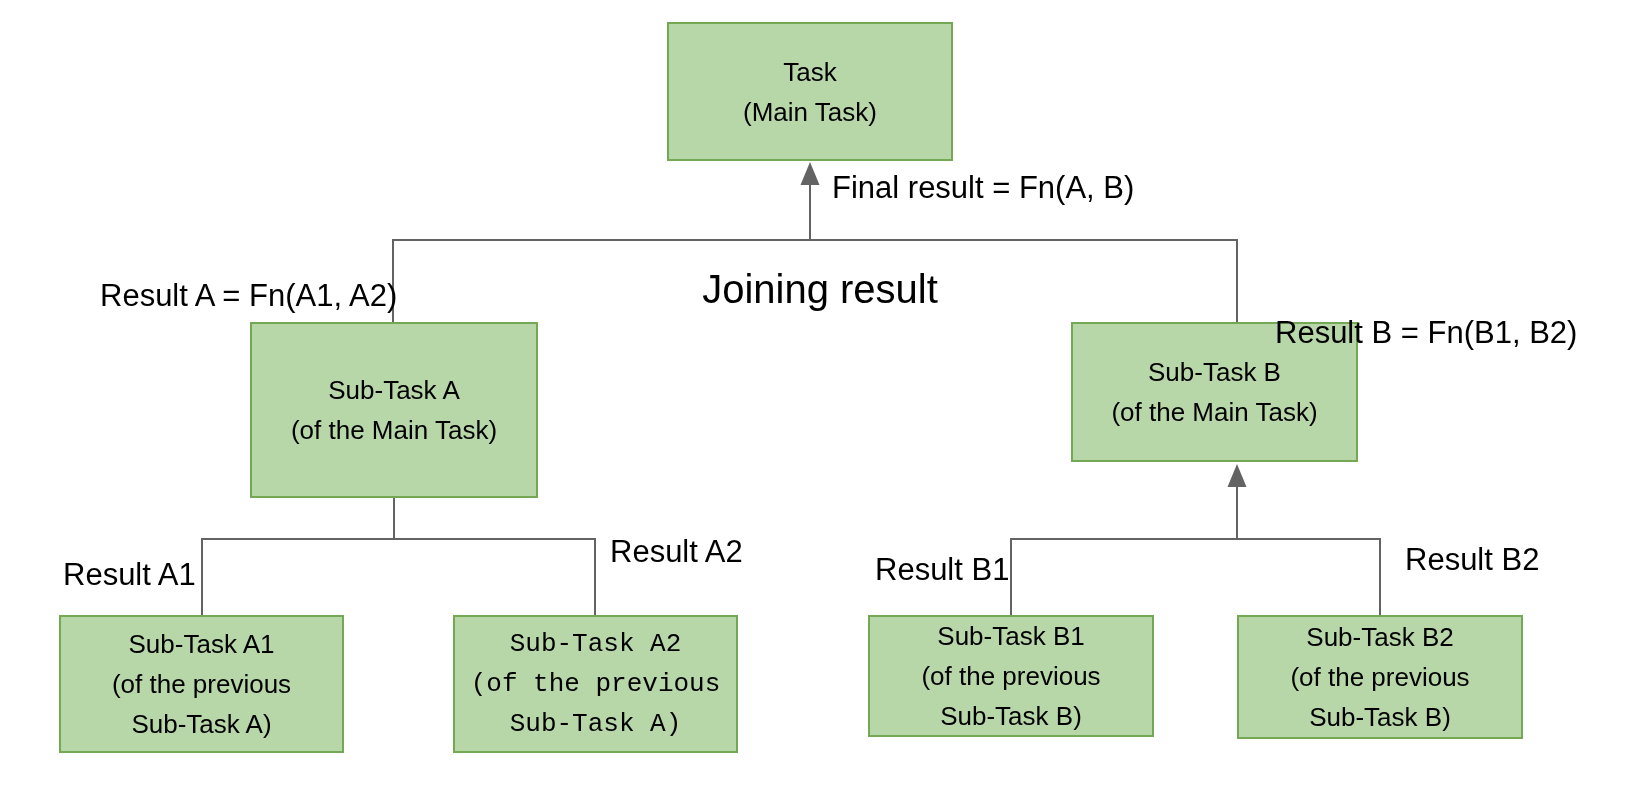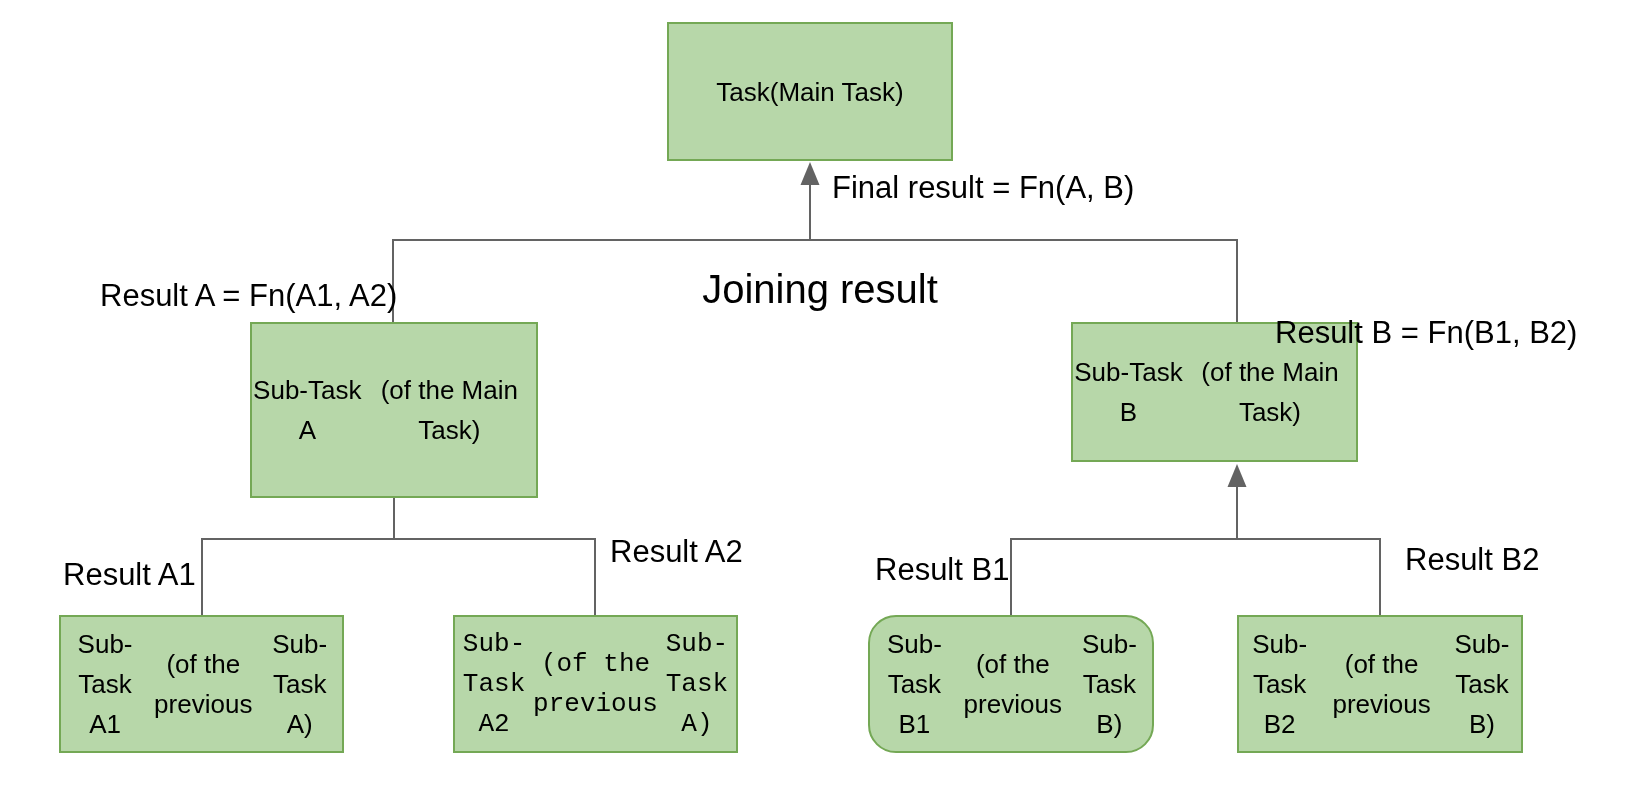--- a/index.html
+++ b/index.html
@@ -21,35 +21,35 @@
     width: 1640px;
     height: 800px;
     pointer-events: none;
   }
   .node {
     position: absolute;
     box-sizing: border-box;
     background: var(--node-fill, #b7d7a9);
     border: 2.5px solid var(--node-border, #74a855);
     display: flex;
-    flex-direction: row;
+    flex-direction: column;
     align-items: center;
     justify-content: center;
     text-align: center;
     color: var(--text-color, #000000);
     font-size: 26px;
     line-height: 40px;
   }
   #node-task      { left: 667px;  top: 22px;  width: 286px; height: 139px; }
   #node-subtask-a { left: 250px;  top: 322px; width: 288px; height: 176px; }
   #node-subtask-b { left: 1071px; top: 322px; width: 287px; height: 140px; }
   #node-subtask-a1{ left: 59px;   top: 615px; width: 285px; height: 138px; }
   #node-subtask-a2{ left: 453px;  top: 615px; width: 285px; height: 138px; font-family: Liberation Mono, monospace; }
-  #node-subtask-b1{ left: 868px;  top: 615px; width: 286px; height: 138px; border-radius: 28px; }
-  #node-subtask-b2{ left: 1237px; top: 615px; width: 286px; height: 138px; gap: 12px; }
+  #node-subtask-b1{ left: 868px;  top: 615px; width: 286px; height: 122px; }
+  #node-subtask-b2{ left: 1237px; top: 615px; width: 286px; height: 124px; }
 
   .label {
     position: absolute;
     color: var(--text-color, #000000);
     font-size: 31px;
     line-height: 30px;
     white-space: nowrap;
   }
   #label-final-result { left: 832px;  top: 173px; }
   #label-result-a     { left: 100px;  top: 281px; }

